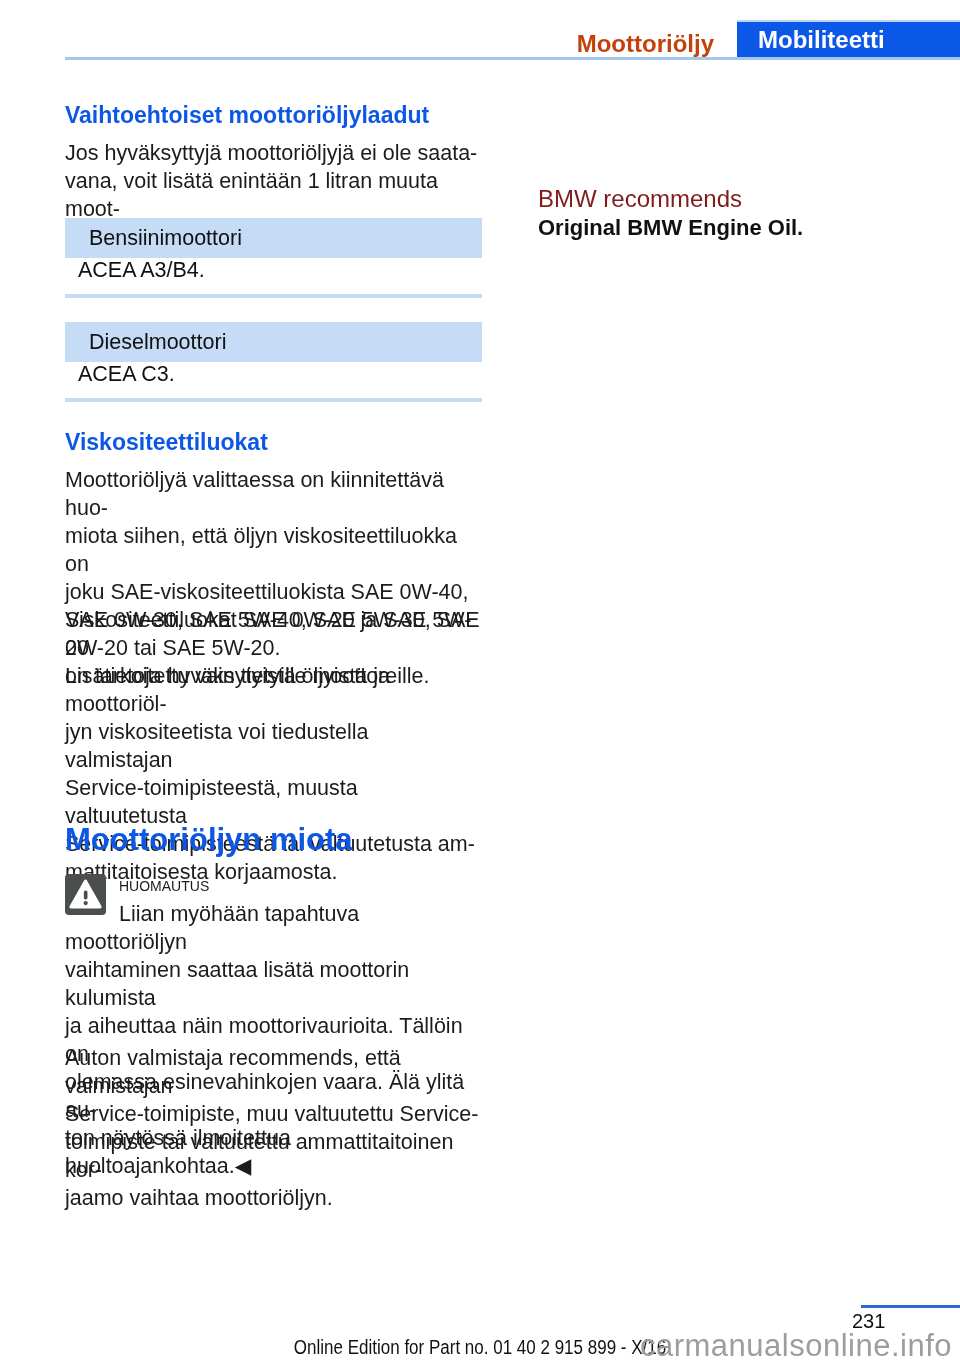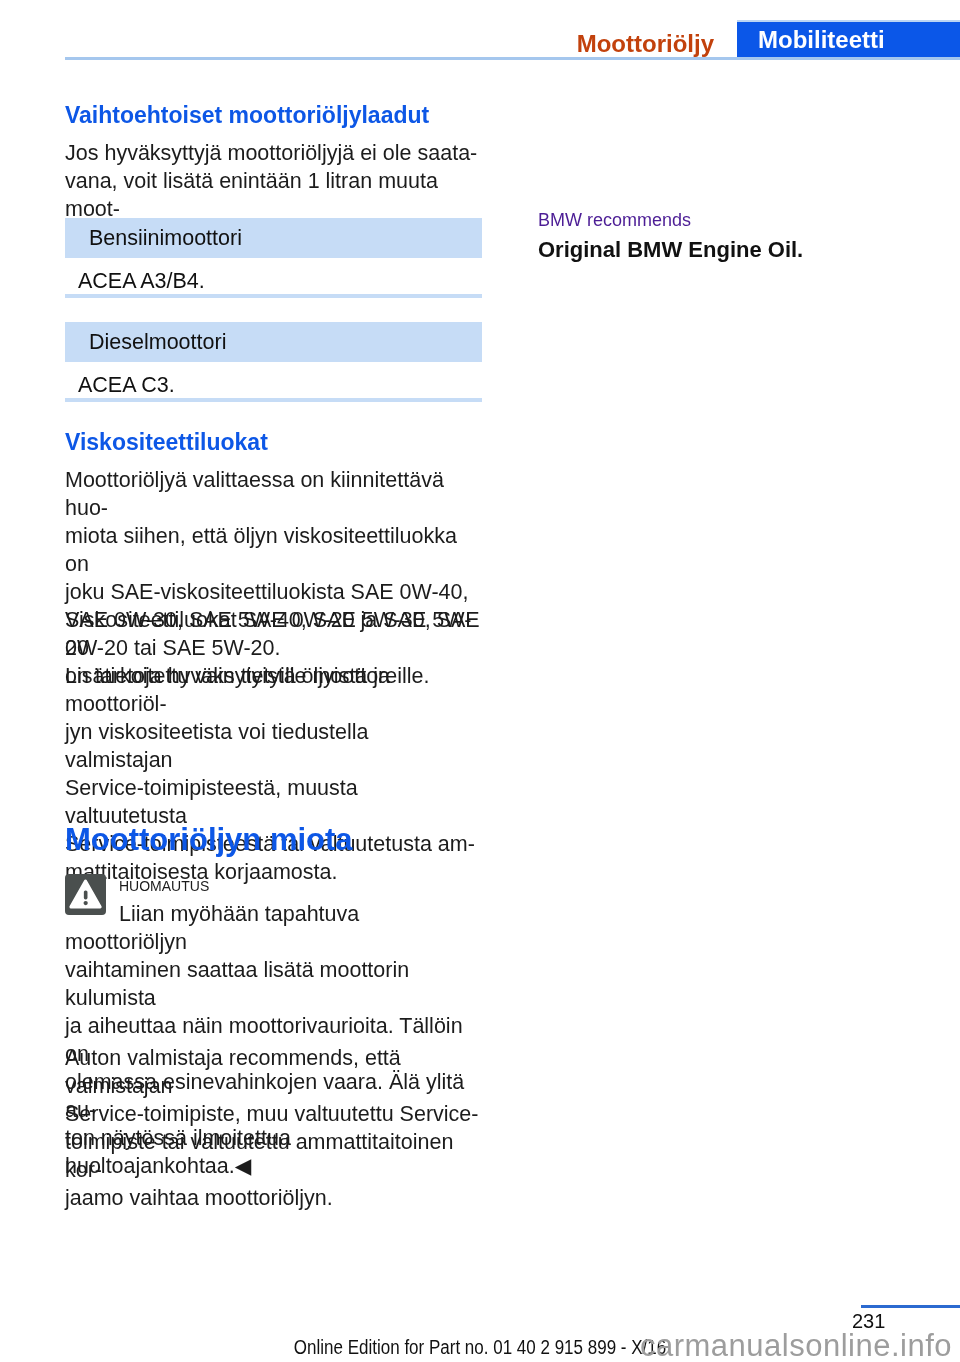--- a/index.html
+++ b/index.html
@@ -38,37 +38,37 @@
   }
   .body-text { font-size:21.5px; line-height:28px; color:#1c1c1c; }
 
   
   .oil-table { }
   .oil-table .tbl-header {
     background:#c6dcf6; height:40px; display:flex; align-items:center;
     padding-left:24px; font-size:21.5px; color:#111;
   }
   .oil-table .tbl-row {
-    height:40px; display:flex; align-items:flex-end; padding-left:13px;
+    height:40px; display:flex; align-items:flex-start; padding-left:13px;
     font-size:21.5px; color:#111; border-bottom:4px solid #c6dcf6;
   }
 
   
   .notice { }
   .warn-icon {
     float:left; width:41px; height:41px; margin:2px 13px 4px 0;
     background:#4a4f4e; border-radius:4px; display:flex;
     align-items:center; justify-content:center;
   }
   .notice-label { font-size:14px; line-height:28px; color:#1c1c1c;padding-left:36px; }
   .notice-text { font-size:21.5px; line-height:28px; color:#1c1c1c; }
 
   
   .right-col { position:absolute; left:538px; top:184px; width:400px; }
-  .rec-line1 { font-size:18px; line-height:29px; color:#4c1d95;margin-top:22px; }
+  .rec-line1 { font-size:24px; line-height:29px; color:#7f1d1d; }
   .rec-line2 { font-size:22px; line-height:29px; color:#111; font-weight:bold; }
 
   
   .footer-line {
     position:absolute; left:861px; top:1305px; width:99px; height:3px;
     background:#2b6ad0;
   }
   .page-number {
     position:absolute; left:852px; top:1310px; width:56px; text-align:left;
     font-size:20px; color:#111;

